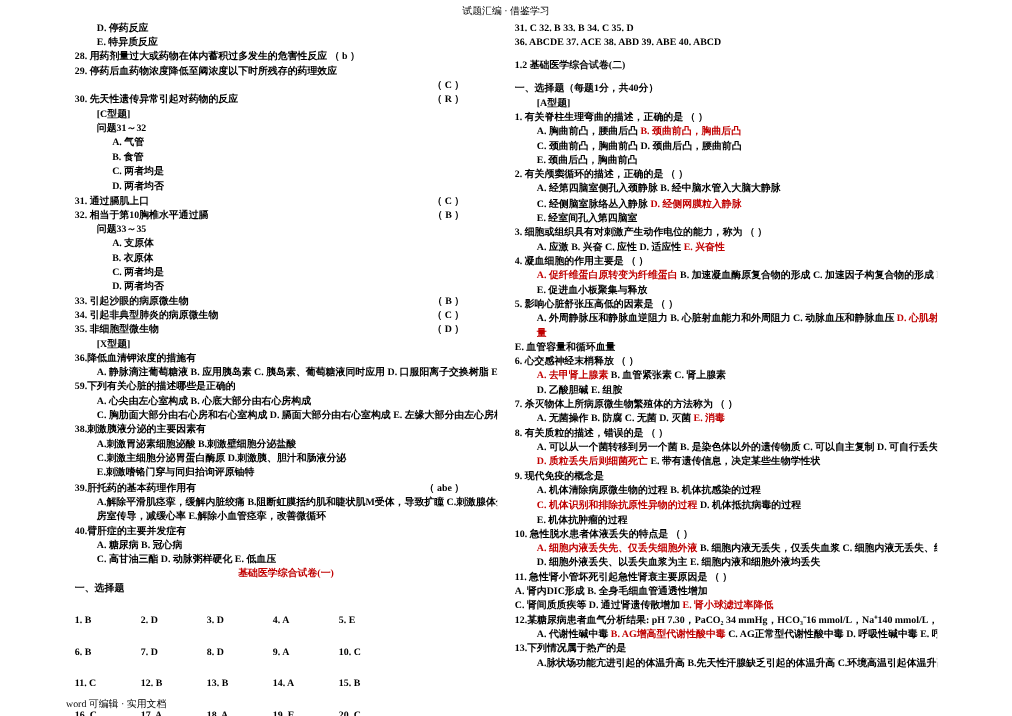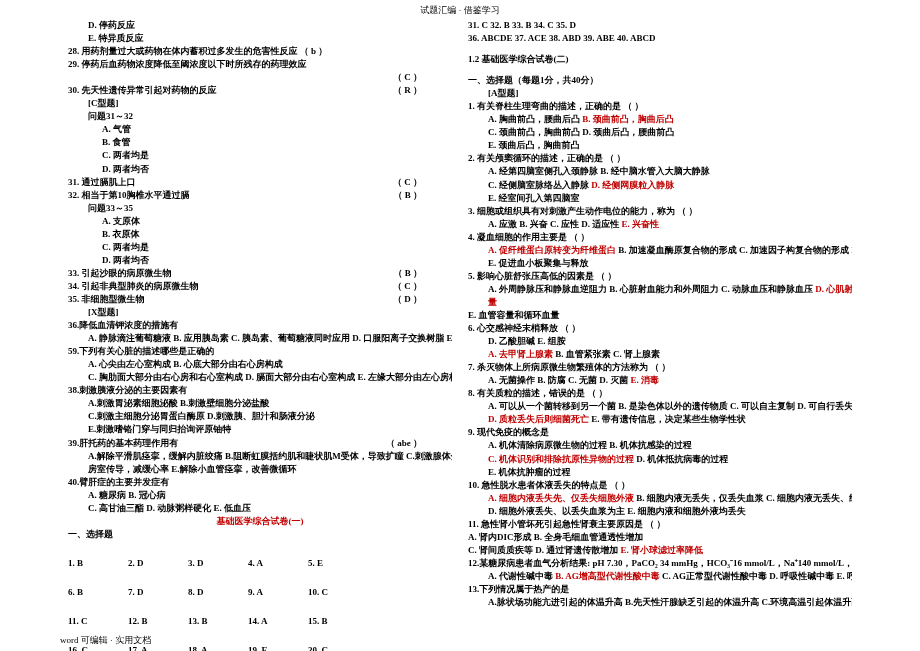--- a/index.html
+++ b/index.html
@@ -154,22 +154,22 @@
     <div class="line">3. 细胞或组织具有对刺激产生动作电位的能力，称为      （   ）</div>
     <div class="line indent-1"><span>A. 应激       B. 兴奋    C. 应性      D. 适应性  </span><span class="red">E. 兴奋性</span></div>
     <div class="line">4. 凝血细胞的作用主要是            （   ）</div>
     <div class="line indent-1"><span class="red">A. 促纤维蛋白原转变为纤维蛋白</span><span>   B. 加速凝血酶原复合物的形成  C. 加速因子构复合物的形成      D. 激活因子Ⅷ</span></div>
     <div class="line indent-1">E. 促进血小板聚集与释放</div>
     <div class="line">5. 影响心脏舒张压高低的因素是          （   ）</div>
     <div class="line indent-1"><span>A. 外周静脉压和静脉血逆阻力    B. 心脏射血能力和外周阻力  C. 动脉血压和静脉血压    </span><span class="red">D. 心肌射血能力和静脉回心血</span></div>
     <div class="line indent-1 red">量</div>
     <div class="line">        E. 血管容量和循环血量</div>
     <div class="line">6. 心交感神经末梢释放           （   ）</div>
+    <div class="line indent-1"><span class="red">A. 去甲肾上腺素</span><span>   B. 血管紧张素 C. 肾上腺素</span></div>
     <div class="line indent-1">D. 乙酸胆碱     E. 组胺</div>
-    <div class="line indent-1"><span class="red">A. 去甲肾上腺素</span><span>   B. 血管紧张素 C. 肾上腺素</span></div>
     <div class="line">7. 杀灭物体上所病原微生物繁殖体的方法称为     （   ）</div>
     <div class="line indent-1"><span>A. 无菌操作     B. 防腐     C. 无菌    D. 灭菌   </span><span class="red">E. 消毒</span></div>
     <div class="line">8. 有关质粒的描述，错误的是             （   ）</div>
     <div class="line indent-1">A. 可以从一个菌转移到另一个菌    B. 是染色体以外的遗传物质  C. 可以自主复制    D. 可自行丢失或人工处理消除</div>
     <div class="line indent-1"><span class="red">D. 质粒丢失后则细菌死亡</span><span>    E. 带有遗传信息，决定某些生物学性状</span></div>
     <div class="line">9. 现代免疫的概念是</div>
     <div class="line indent-1">A. 机体清除病原微生物的过程    B. 机体抗感染的过程</div>
     <div class="line indent-1"><span class="red">C. 机体识别和排除抗原性异物的过程</span><span>   D. 机体抵抗病毒的过程</span></div>
     <div class="line indent-1">E. 机体抗肿瘤的过程</div>
     <div class="line">10. 急性脱水患者体液丢失的特点是           （   ）</div>

